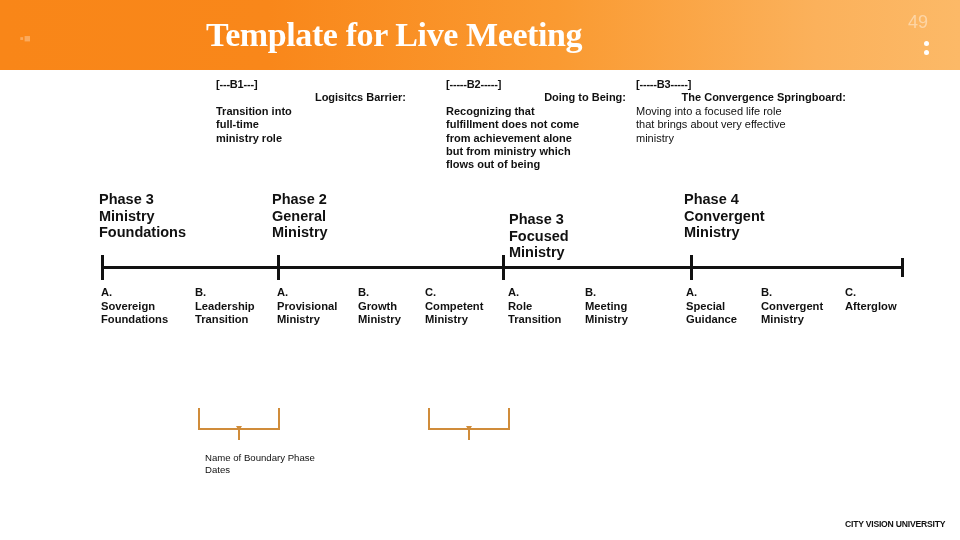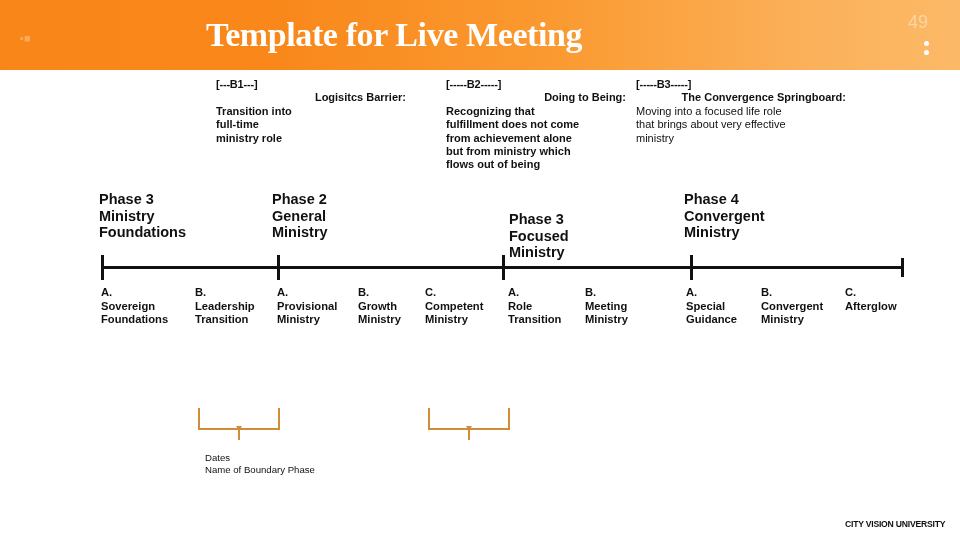--- a/index.html
+++ b/index.html
@@ -236,21 +236,21 @@
     </div>
     <div class="brace" id="brace-2">
       <span class="arm-l"></span>
       <span class="bar"></span>
       <span class="arm-r"></span>
       <span class="notch"></span>
       <span class="stem"></span>
     </div>
 
     <div class="brace-caption">
+      <span>Name of Boundary Phase</span>
       <span>Dates</span>
-      <span>Name of Boundary Phase</span>
     </div>
 
   </div>
 
   <div class="footer-logo">CITY VISION UNIVERSITY</div>
 
 </div>
 
 </body></html>

